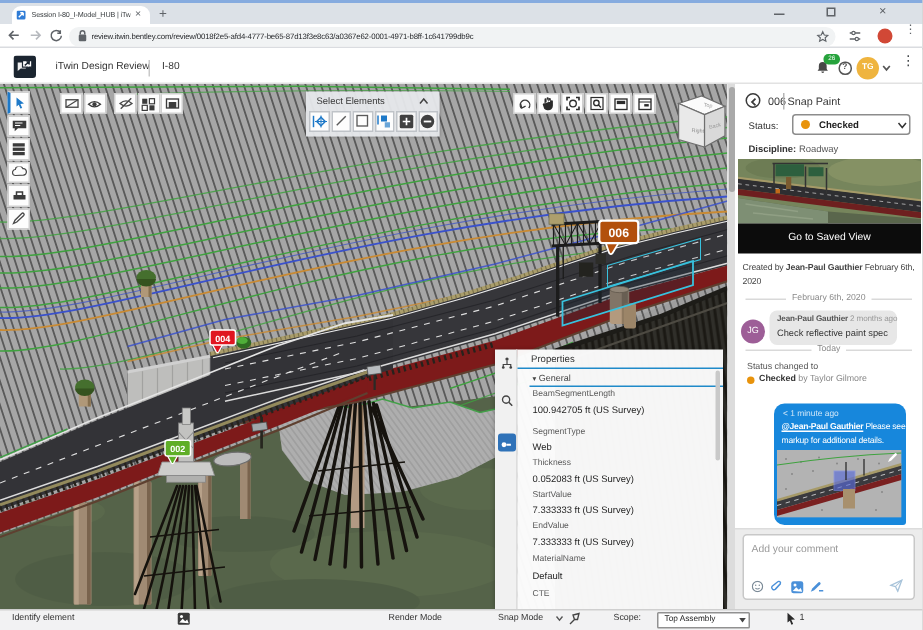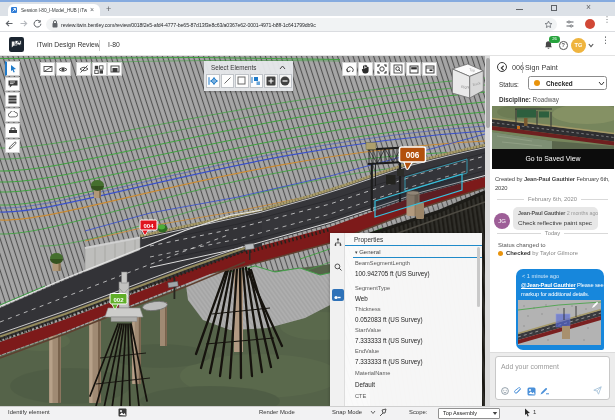--- a/index.html
+++ b/index.html
@@ -469,21 +469,21 @@
 <div class="a" style="left:485px;top:56px;width:5px;height:350px;background:#dcdcdc"></div>
 <div class="a" style="left:485.5px;top:58px;width:4px;height:70px;background:#a9a9a9;border-radius:2px"></div>
 
 <div class="a" id="sidebar" style="left:490px;top:56px;width:125px;height:350px;background:#fff;overflow:hidden">
 <div class="a" style="left:7px;top:6px;width:10px;height:10px;border:1.2px solid #3a3a3a;border-radius:50%"></div>
 <svg class="a" style="left:10px;top:8.5px" width="5" height="6" viewBox="0 0 6 7">
       <path d="M4.4 0.8 L1.6 3.5 L4.4 6.2" stroke="#3a3a3a" stroke-width="1.4" fill="none"></path>
     </svg>
 <div class="a" style="left:22px;top:7px;font-size:7.2px;color:#3a3a3a">006</div>
 <div class="a" style="left:31.5px;top:6px;width:1.2px;height:11px;background:#b5b5b5"></div>
-<div class="a" style="left:35px;top:7px;font-size:7.2px;color:#3a3a3a">Sign Paint</div>
+<div class="a" style="left:35px;top:7px;font-size:7.2px;color:#3a3a3a">Snap Paint</div>
 <div class="a" style="left:9px;top:25px;font-size:6.4px;color:#333">Status:</div>
 <div class="a" style="left:38px;top:19.5px;width:79px;height:14.5px;background:#fff;border:1px solid #8c8c8c;border-radius:2.5px"></div>
 <div class="a" style="left:44px;top:24px;width:6px;height:6px;border-radius:50%;background:#e8930c"></div>
 <div class="a" style="left:56px;top:24px;font-size:6.4px;color:#222;font-weight:bold">Checked</div>
 <svg class="a" style="left:108px;top:25px" width="7" height="5" viewBox="0 0 7 5">
       <path d="M1 1 L3.5 4 L6 1" stroke="#333" stroke-width="1" fill="none"></path>
     </svg>
 <div class="a" style="left:9px;top:40px;font-size:6.3px;color:#333;font-weight:bold">Discipline: <span style="font-weight:normal;color:#555">Roadway</span></div>
 
 <svg class="a" style="left:2px;top:50px" width="122" height="43" viewBox="0 0 122 43">

